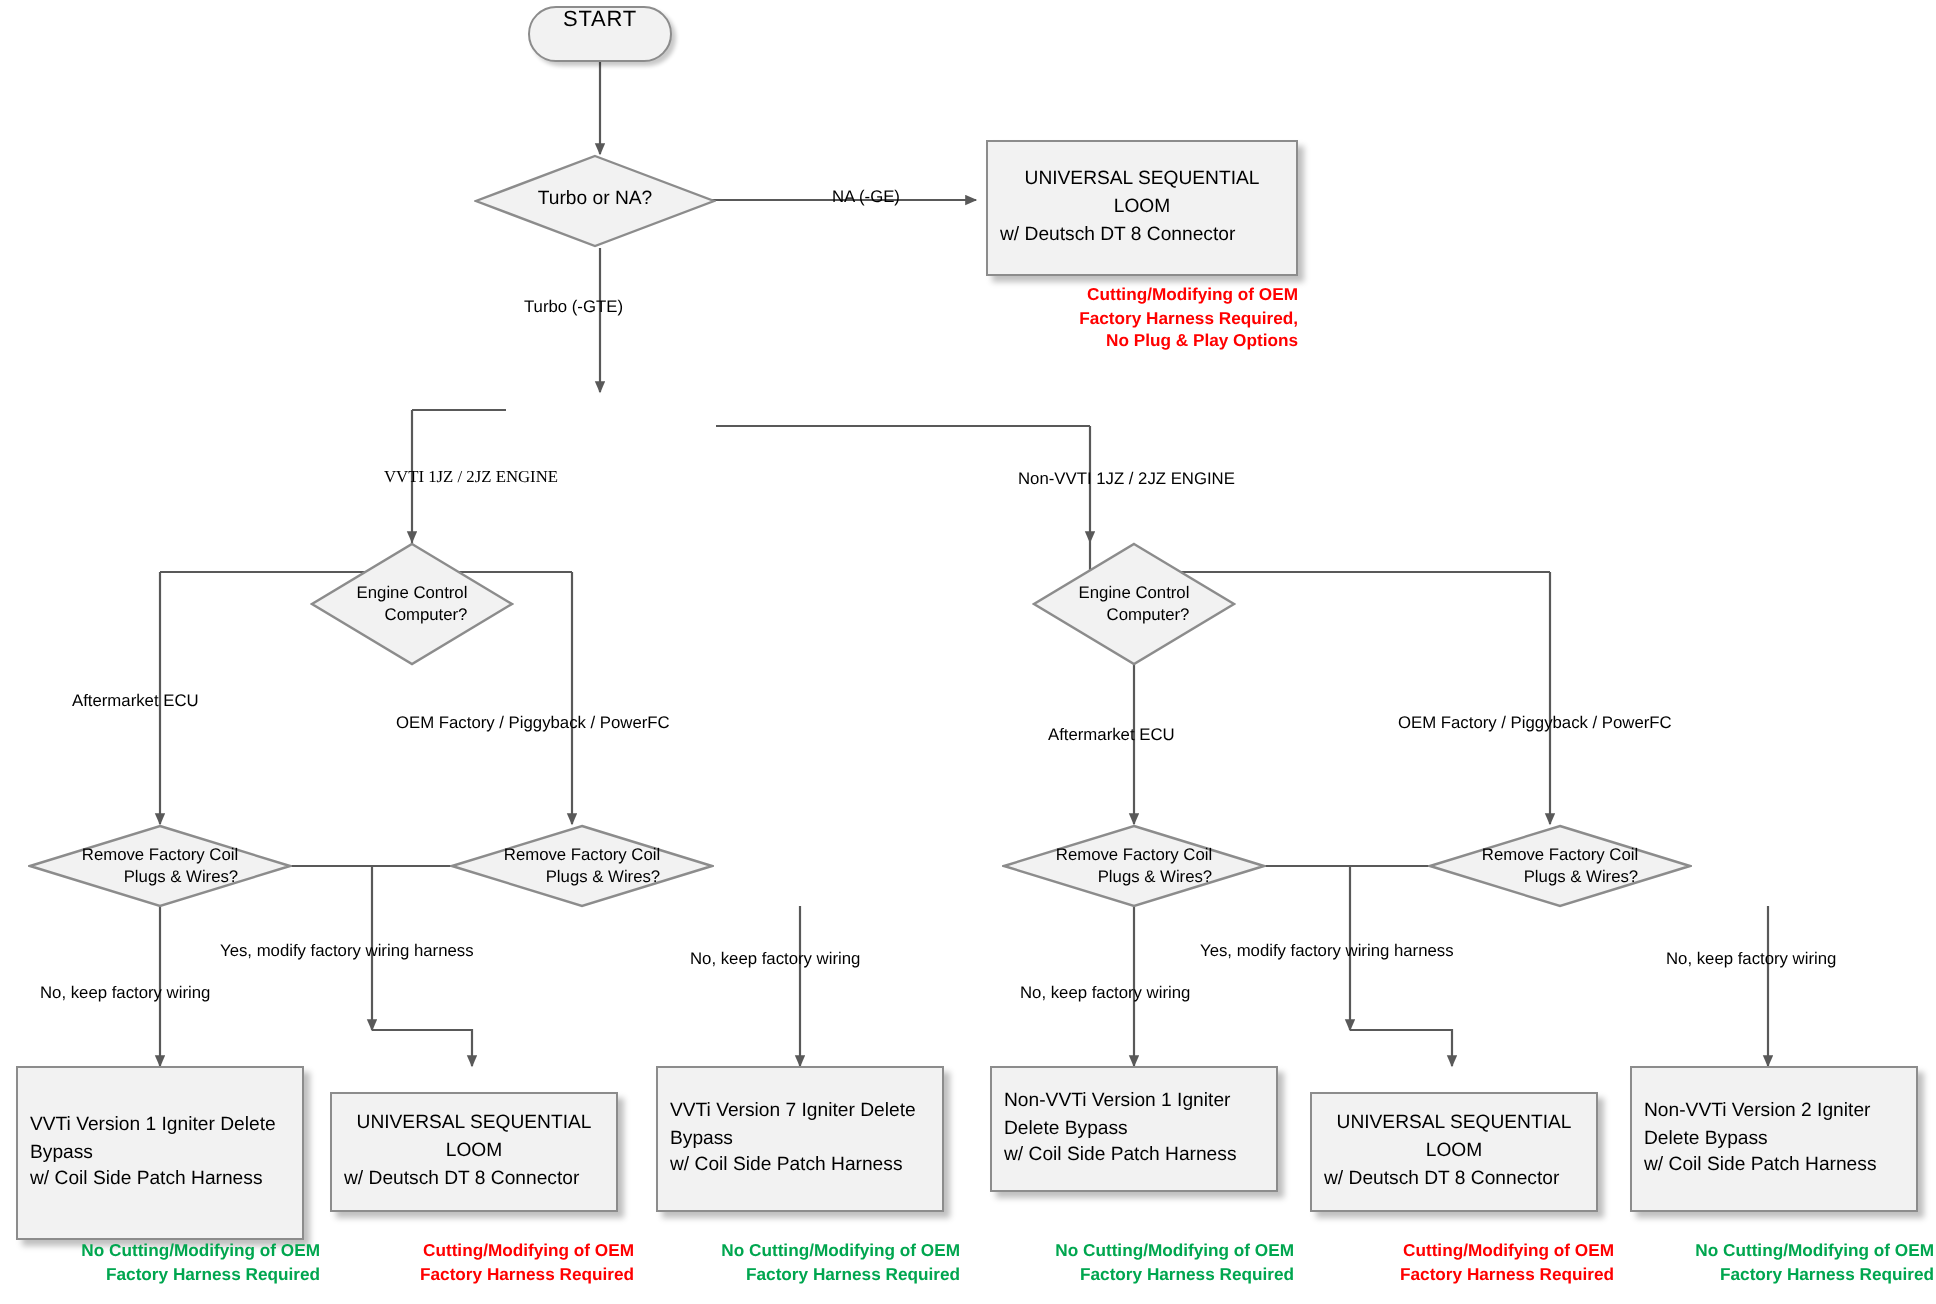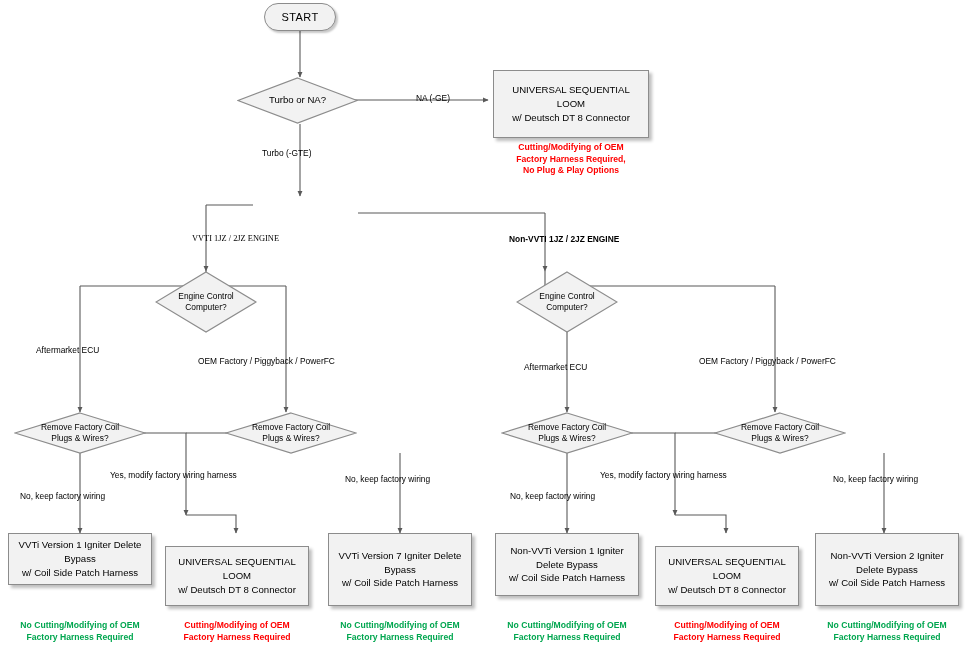--- a/index.html
+++ b/index.html
@@ -21,21 +21,21 @@
     position: absolute;
     left: 0;
     top: 0;
     width: 968px;
     height: 652px;
   }
   .node {
     position: absolute;
     box-sizing: border-box;
     display: flex;
-    align-items: center;
+    align-items: flex-start;
     justify-content: center;
     text-align: center;
     color: #000000;
   }
   
   .terminator {
     background: #f2f2f2;
     border: 1.2px solid #8c8c8c;
     border-radius: 16px;
     font-size: 11px;
@@ -63,38 +63,38 @@
     height: 100%;
   }
   .decision-label {
     position: absolute;
     left: 0; top: 0;
     width: 100%;
     height: 100%;
     display: flex;
     align-items: center;
     justify-content: center;
-    text-align: center;
+    text-align: right;
     font-size: 8.4px;
     line-height: 1.35;
     color: #000;
     pointer-events: none;
   }
   .decision-label.big { font-size: 9.6px; }
   
   .elabel {
     position: absolute;
     font-size: 8.4px;
     color: #000;
     white-space: nowrap;
   }
   
   .note {
     position: absolute;
-    text-align: center;
+    text-align: right;
     font-size: 8.6px;
     font-weight: bold;
     line-height: 1.35;
     white-space: nowrap;
   }
   .note.red { color: #ff0000; }
   .note.green { color: #00a64f; }
 </style>
 </head>
 <body>
@@ -232,21 +232,21 @@
   </div>
 
   <div class="decision-wrap" style="left:714px; top:412px; width:132px; height:42px;">
     <svg class="decision-shape" viewBox="0 0 132 42">
       <polygon points="66,1 131,21 66,41 1,21" fill="#f2f2f2" stroke="#8c8c8c" stroke-width="1.2"></polygon>
     </svg>
     <div class="decision-label" style="white-space:pre-line;">Remove Factory Coil
 Plugs &amp; Wires?</div>
   </div>
 
-  <div class="node process" style="left:8px; top:533px; width:144px; height:52px; flex-direction:column;">
+  <div class="node process" style="left:8px; top:533px; width:144px; height:87px; flex-direction:column;">
     <span class="l1">VVTi Version 1 Igniter Delete</span>
     <span class="l1">Bypass</span>
     <span class="l1">w/ Coil Side Patch Harness</span>
   </div>
   <div class="note green" style="left:0px; top:620px; width:160px;">
     <div>No Cutting/Modifying of OEM</div>
     <div>Factory Harness Required</div>
   </div>
 
   <div class="node process" style="left:165px; top:546px; width:144px; height:60px; flex-direction:column;">
@@ -293,21 +293,21 @@
     <span class="l1">w/ Coil Side Patch Harness</span>
   </div>
   <div class="note green" style="left:807px; top:620px; width:160px;">
     <div>No Cutting/Modifying of OEM</div>
     <div>Factory Harness Required</div>
   </div>
 
   <div class="elabel" style="left:400px; top:93px;margin-left:16px;">NA (-GE)</div>
   <div class="elabel" style="left:262px; top:148px;">Turbo (-GTE)</div>
   <div class="elabel" style="left:192px; top:234px;font-family:Liberation Serif, serif;">VVTI 1JZ / 2JZ ENGINE</div>
-  <div class="elabel" style="left:509px; top:234px;font-weight:bold;">Non-VVTI 1JZ / 2JZ ENGINE</div>
+  <div class="elabel" style="left:509px; top:234px;">Non-VVTI 1JZ / 2JZ ENGINE</div>
   <div class="elabel" style="left:36px; top:345px;">Aftermarket ECU</div>
   <div class="elabel" style="left:198px; top:356px;">OEM Factory / Piggyback / PowerFC</div>
   <div class="elabel" style="left:524px; top:362px;">Aftermarket ECU</div>
   <div class="elabel" style="left:699px; top:356px;">OEM Factory / Piggyback / PowerFC</div>
   <div class="elabel" style="left:20px; top:491px;">No, keep factory wiring</div>
   <div class="elabel" style="left:110px; top:470px;">Yes, modify factory wiring harness</div>
   <div class="elabel" style="left:345px; top:474px;">No, keep factory wiring</div>
   <div class="elabel" style="left:510px; top:491px;">No, keep factory wiring</div>
   <div class="elabel" style="left:600px; top:470px;">Yes, modify factory wiring harness</div>
   <div class="elabel" style="left:833px; top:474px;">No, keep factory wiring</div>

